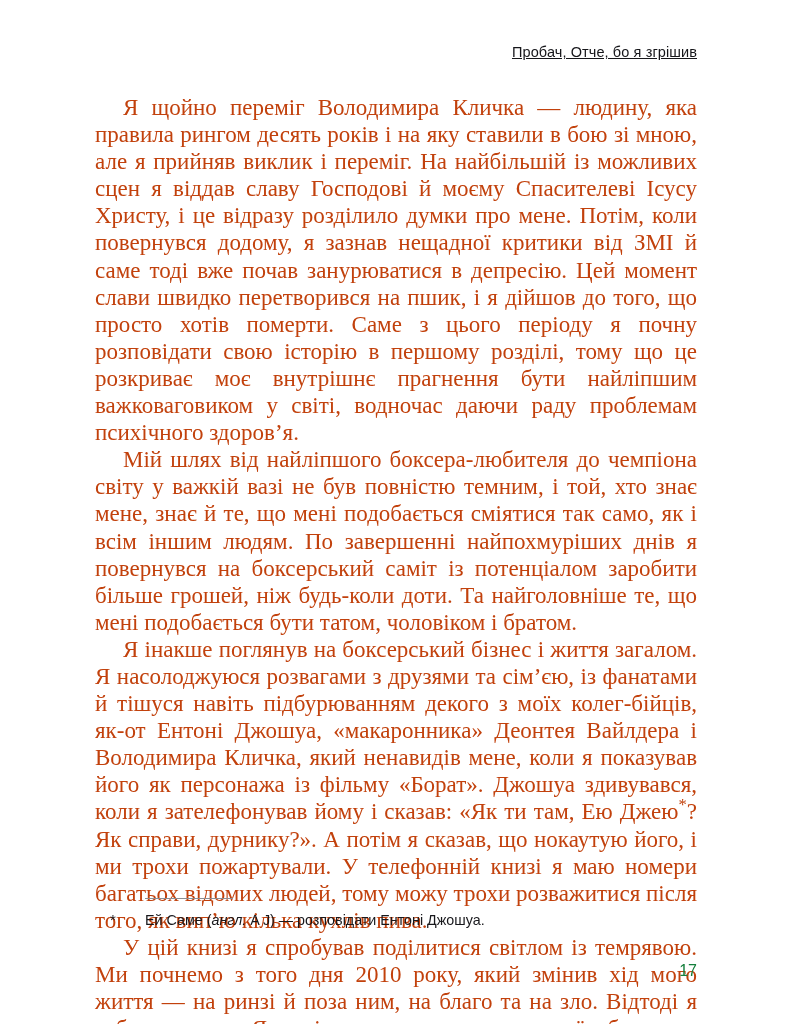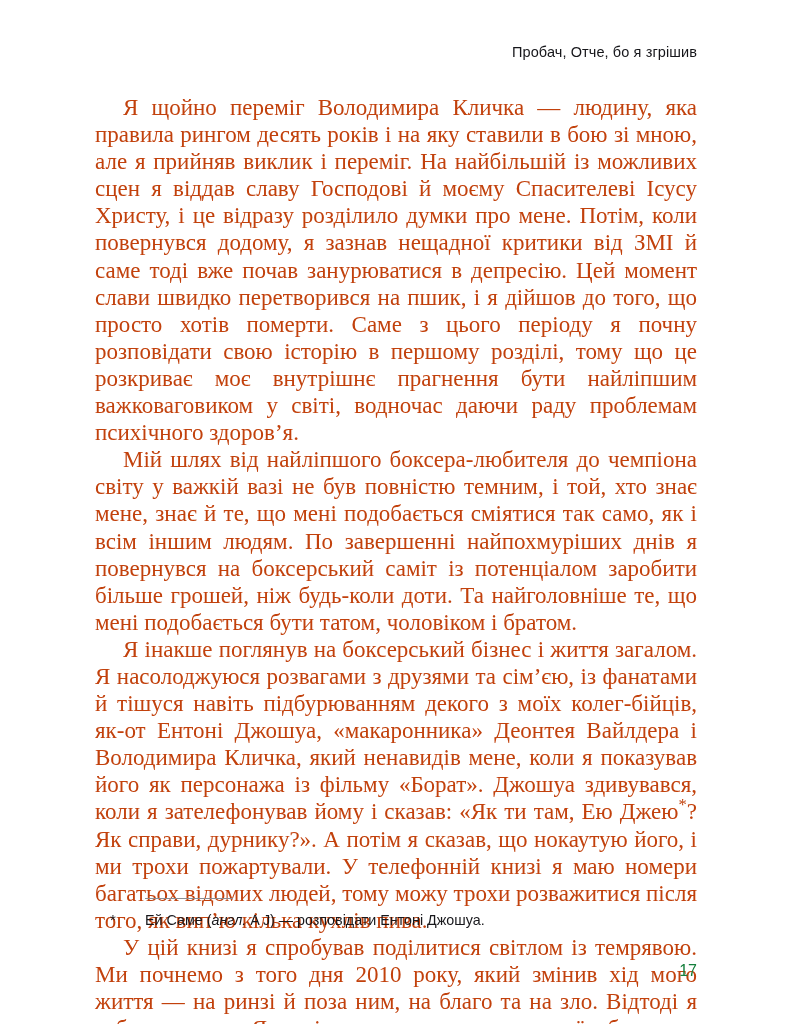--- a/index.html
+++ b/index.html
@@ -25,20 +25,21 @@
     top: 44px;
     left: 106px;
     right: 93px;
     text-align: right;
     font-family: "Liberation Sans", "DejaVu Sans", sans-serif;
     font-size: 14.5px;
     letter-spacing: 0.1px;
     color: #16161a;
     line-height: 1.2;
     white-space: nowrap;
+    text-decoration: underline;
   }
 
   
   .body-text {
     position: absolute;
     top: 94px;
     left: 95px;
     width: 602px;
     font-family: "Liberation Serif", "DejaVu Serif", serif;
     font-size: 23px;

